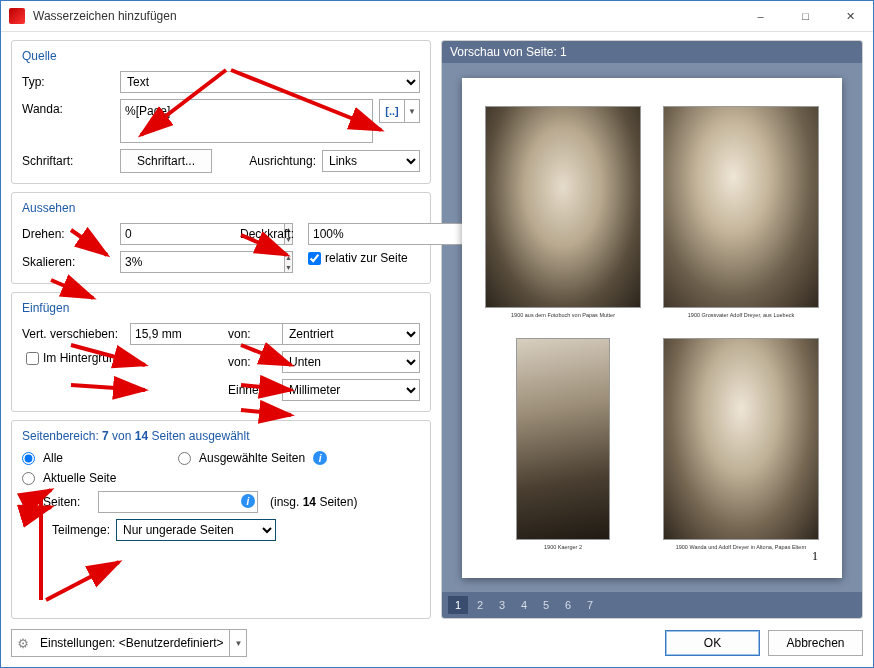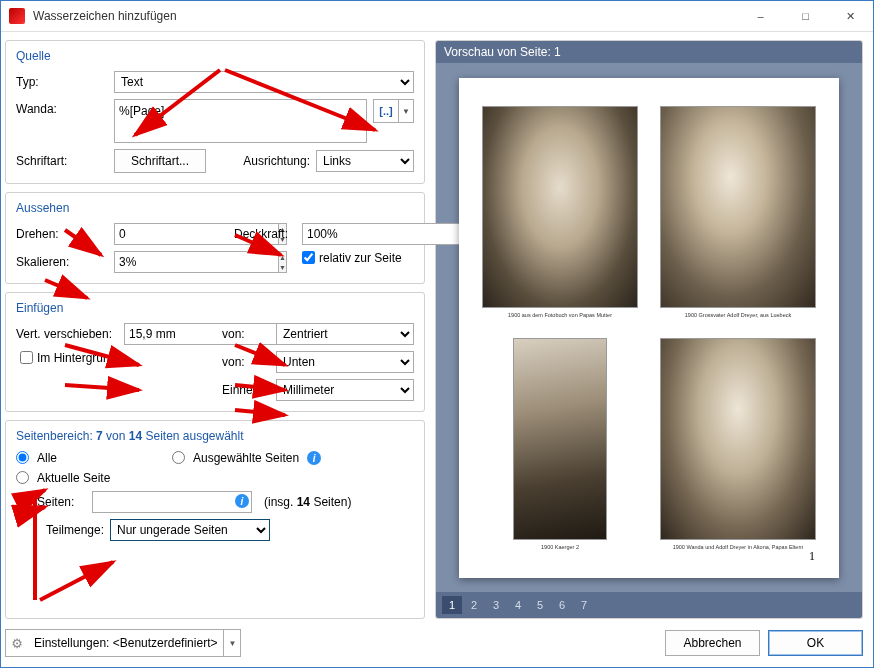--- a/index.html
+++ b/index.html
@@ -2,42 +2,42 @@
 <html><head>
 <meta charset="utf-8">
 <style>
 html,body{margin:0;padding:0;font-family:"Segoe UI",Tahoma,sans-serif;font-size:12px;background:#aaa;overflow:hidden}
 .window{width:874px;height:668px;background:#fff;border:1px solid #3a7ac2;box-sizing:border-box;display:flex;flex-direction:column;box-shadow:0 2px 10px rgba(0,0,0,.3)}
 .titlebar{height:30px;background:#fff;display:flex;align-items:center;padding:0 0 0 8px;border-bottom:1px solid #e0e0e0}
 .app-icon{width:16px;height:16px;background:linear-gradient(135deg,#b00,#f33);border-radius:2px;margin-right:8px}
 .title-text{flex:1;font-size:12px;color:#333}
 .win-btns{display:flex;height:100%}
 .win-btn{width:45px;display:flex;align-items:center;justify-content:center;color:#444;font-family:"Segoe UI Symbol",sans-serif;font-size:11px}
-.body{flex:1;display:flex;flex-direction:column;padding:8px 10px 10px 4px;box-sizing:border-box}
+.body{flex:1;display:flex;flex-direction:column;padding:8px 10px 10px 10px;box-sizing:border-box}
 .main{flex:1;display:flex;gap:10px;min-height:0}
 .left-col{width:420px;display:flex;flex-direction:column;gap:8px}
 .panel{border:1px solid #d0d0d0;border-radius:3px;padding:8px 10px 10px 10px;position:relative}
 .panel-title{color:#1e5aa8;font-size:12px;margin-bottom:8px;font-weight:400}
 .row{display:flex;align-items:center;margin-bottom:6px;gap:6px}
 .row:last-child{margin-bottom:0}
 .lbl{text-align:left;width:92px;color:#000}
 .lbl.sm{width:62px}
 .ctl{flex:1}
 select,input[type=text],.textbox,.spin{border:1px solid #ababab;background:#fff;font:inherit;padding:2px 4px;box-sizing:border-box;height:22px}
 select{height:22px;padding:1px 2px}
 .textbox{height:44px;padding:4px;resize:none;line-height:1.2}
 .select-wide{width:100%}
 .spin-wrap{display:flex;width:90px}
 .spin{flex:1;border-right:none}
 .spin-btns{width:16px;border:1px solid #ababab;display:flex;flex-direction:column}
 .spin-up,.spin-dn{flex:1;display:flex;align-items:center;justify-content:center;font-size:7px;color:#555;background:#f5f5f5}
 .btn{border:1px solid #ababab;background:#fdfdfd;padding:3px 14px;font:inherit;height:24px;box-sizing:border-box}
 .ins-icon{width:24px;height:22px;border:1px solid #ababab;display:flex;align-items:center;justify-content:center;color:#1e5aa8;font-weight:bold;font-size:11px}
 .ins-arrow{width:14px;height:22px;border:1px solid #ababab;border-left:none;display:flex;align-items:center;justify-content:center;font-size:8px;color:#555}
-label.chk{display:flex;align-items:flex-start;gap:4px}
+label.chk{display:flex;align-items:center;gap:4px}
 input[type=checkbox]{margin:0}
 input[type=radio]{margin:0 4px 0 0}
 .radio-row{display:flex;align-items:center;margin-bottom:6px;gap:6px}
 .info-i{display:inline-flex;width:14px;height:14px;border-radius:50%;background:#2b90f5;color:#fff;align-items:center;justify-content:center;font-size:10px;font-weight:bold;font-style:italic;margin-left:4px}
 .right-col{flex:1;display:flex;flex-direction:column;border:1px solid #d0d0d0;border-radius:3px;overflow:hidden}
 .prev-title{color:#fff;background:#5d6f8e;padding:4px 8px;font-size:12px}
 .prev-body{flex:1;background:#7d8ea9;display:flex;align-items:center;justify-content:center;padding:12px}
 .page{width:380px;height:500px;background:#fff;box-shadow:0 2px 8px rgba(0,0,0,.4);padding:28px 24px;box-sizing:border-box;display:grid;grid-template-columns:1fr 1fr;grid-template-rows:1fr 1fr;gap:20px 24px;position:relative}
 .photo{display:flex;flex-direction:column;align-items:center}
 .ph-img{background:linear-gradient(160deg,#ddd2c4,#8a7d6a 40%,#3a332b 70%,#1a1612);border:1px solid #999;width:100%;flex:1}
@@ -283,17 +283,17 @@
       </div>
     </div>
 
     <div class="footer">
       <div class="settings">
         <div class="settings-gear">⚙</div>
         <div class="settings-body"><span>Einstellungen:</span> <span>&lt;Benutzerdefiniert&gt;</span></div>
         <div class="settings-arr">▼</div>
       </div>
       <div class="spacer"></div>
+      <button class="foot-btn primary">OK</button>
       <button class="foot-btn">Abbrechen</button>
-      <button class="foot-btn primary">OK</button>
     </div>
   </div>
 </div>
 
 </body></html>

